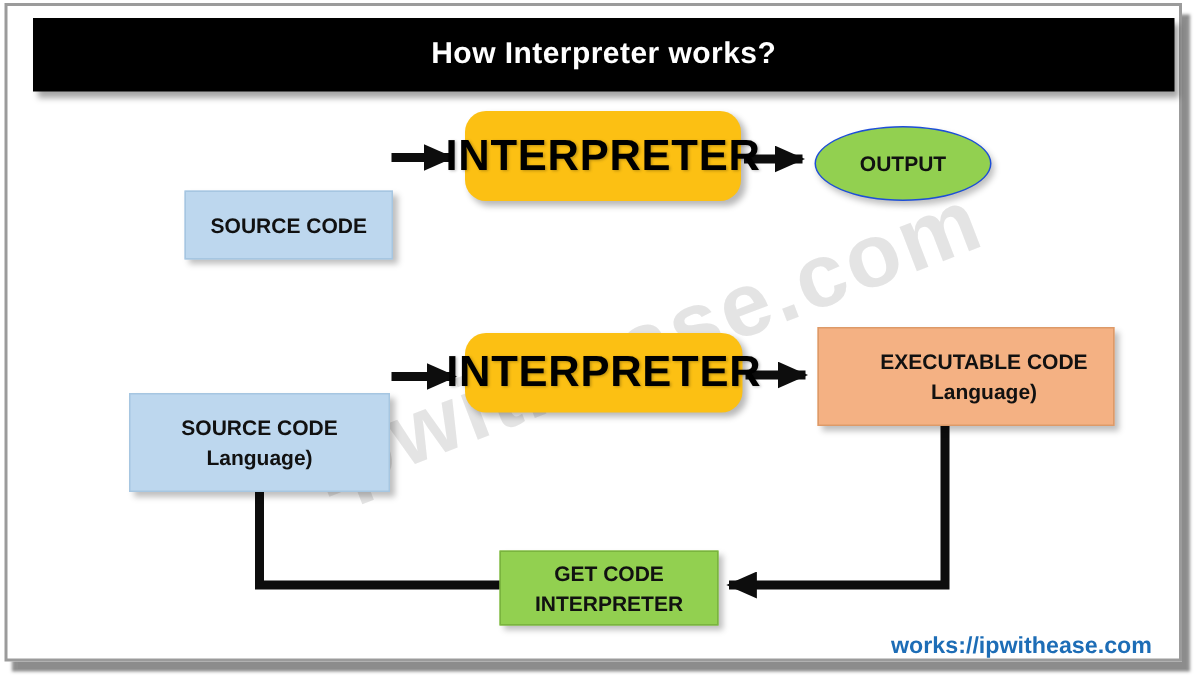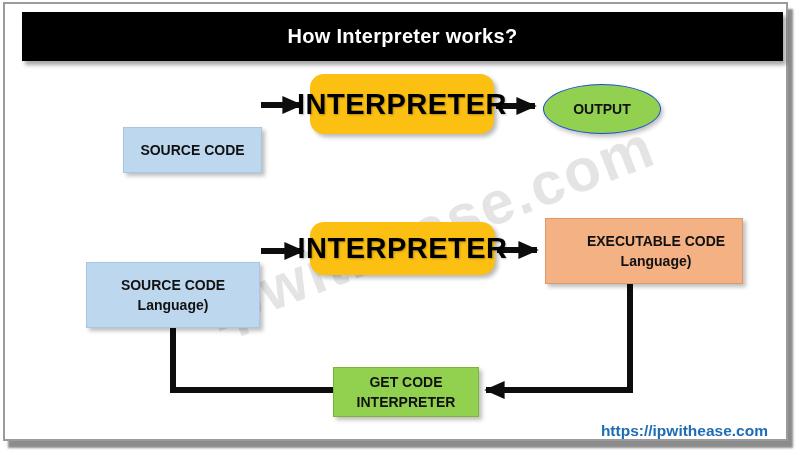--- a/index.html
+++ b/index.html
@@ -138,14 +138,14 @@
     <g stroke="#0d0d0d" stroke-width="6" fill="none" stroke-linejoin="miter">
       <path d="M256,101 L296,101" marker-end="url(#ah)"></path>
       <path d="M491,102 L530,102" marker-end="url(#ah)"></path>
       <path d="M256,247 L298,247" marker-end="url(#ah)"></path>
       <path d="M492,246 L532,246" marker-end="url(#ah)"></path>
       <path d="M625,279 L625,386 L481,386" marker-end="url(#ah)"></path>
       <path d="M329,386 L168,386 L168,289" marker-end="url(#ah)"></path>
     </g>
   </svg>
 
-  <a class="footer-link" href="#">https://ipwithease.com</a>
+  <a class="footer-link" href="#">works://ipwithease.com</a>
 </div>
 
 </body></html>

